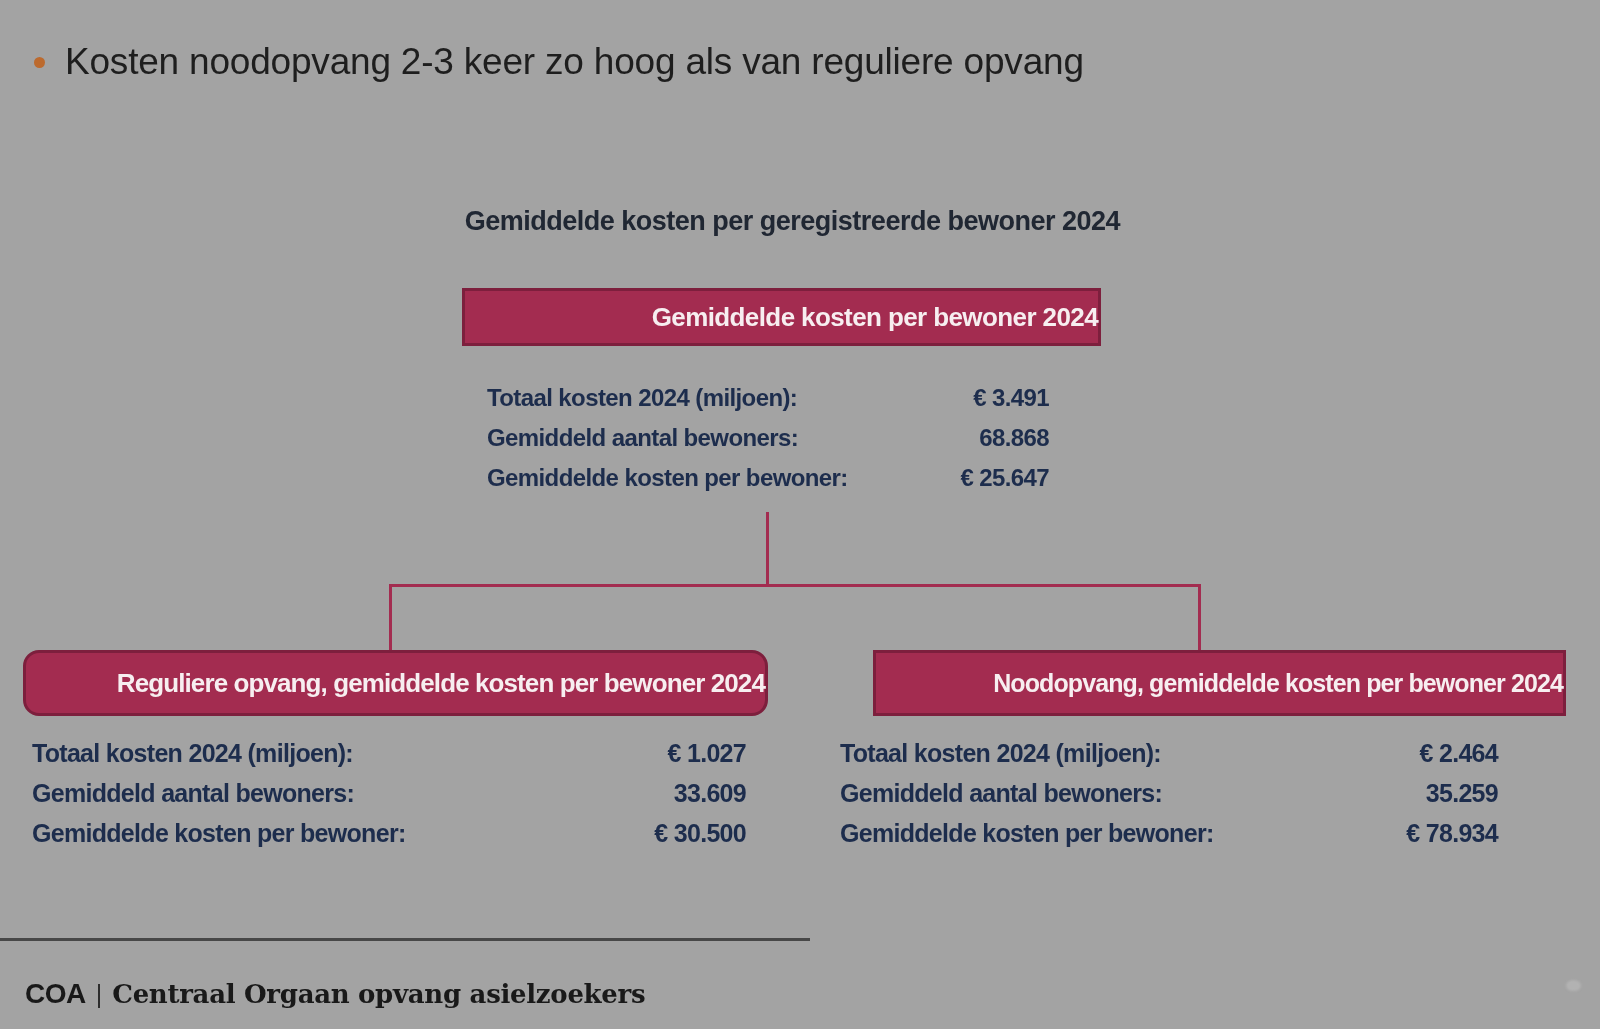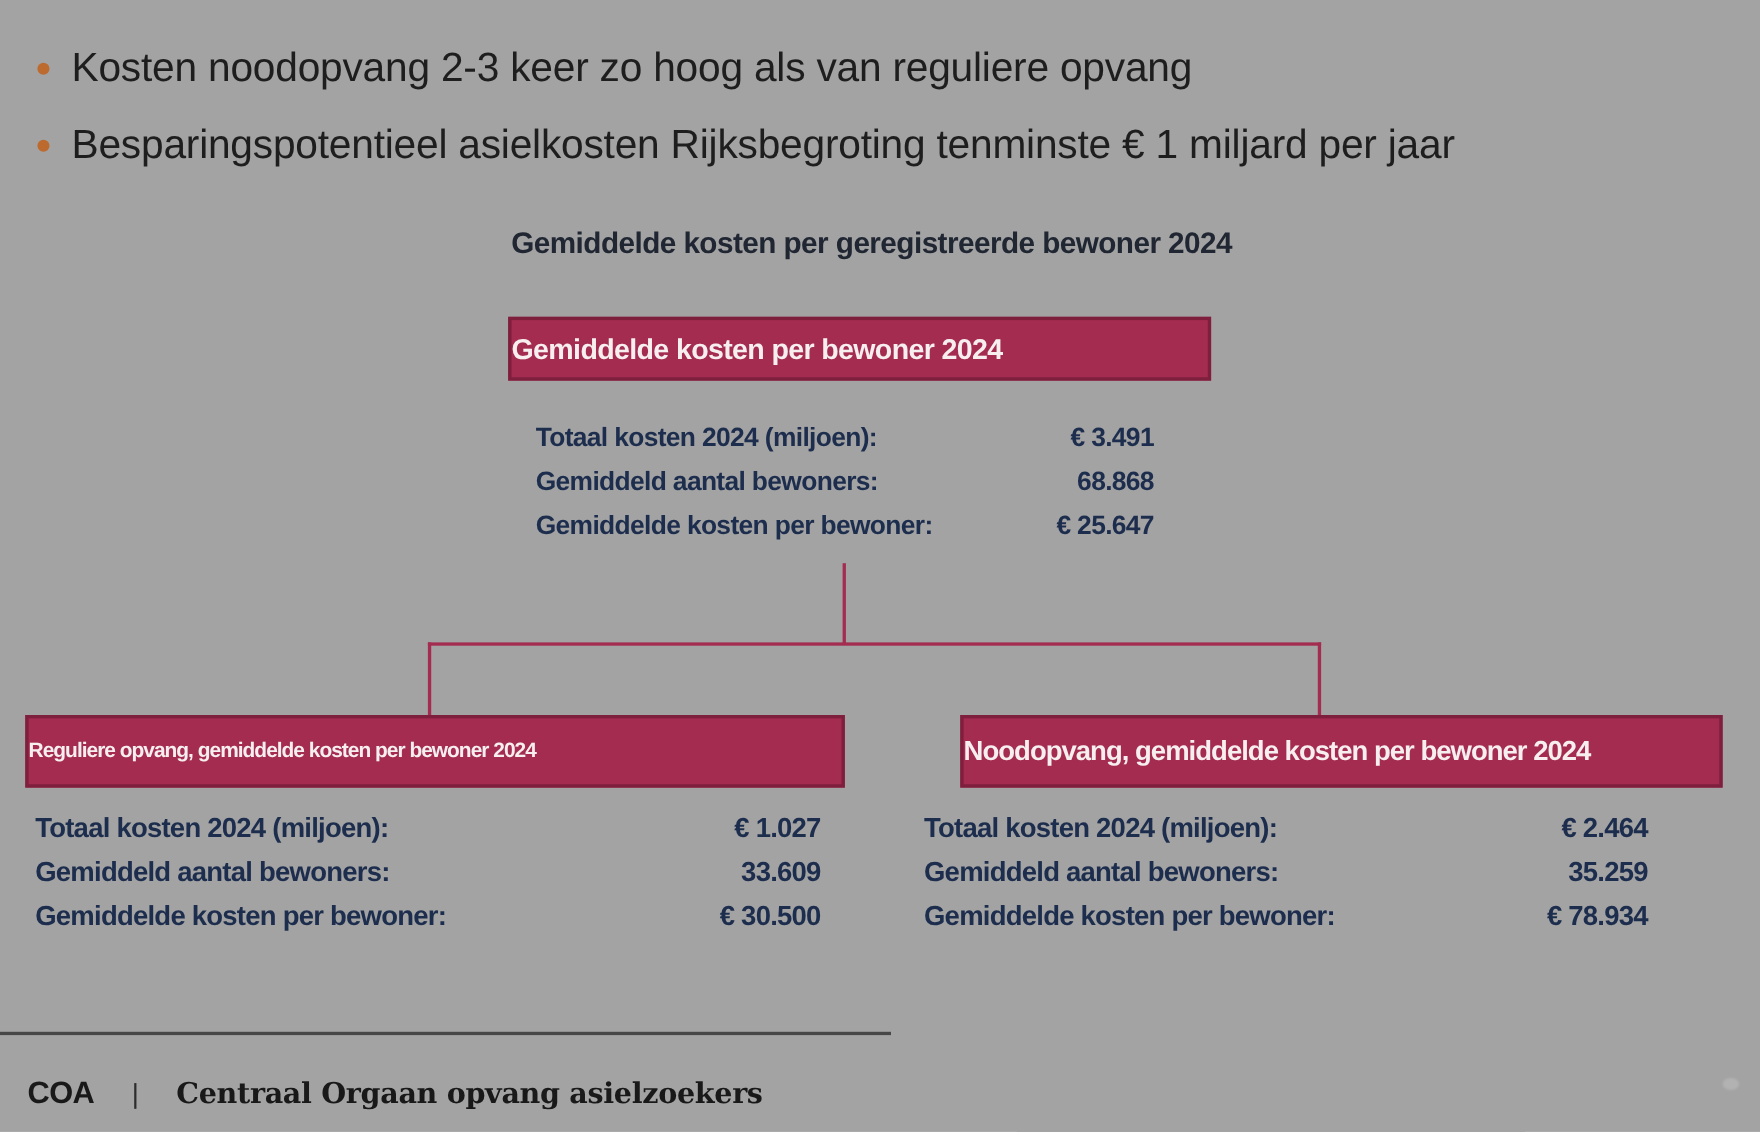--- a/index.html
+++ b/index.html
@@ -25,25 +25,25 @@
   .diagram-title {
     position:absolute; left:420px; top:206px; width:700px;
     text-align:right; font-size:27px; font-weight:bold;
     color:#202733; letter-spacing:-0.5px; white-space:nowrap;
   }
   
   .banner {
     position:absolute; box-sizing:border-box;
     background:var(--banner_fill,#a32c50);
     border:3px solid var(--banner_border,#7d1f3d);
-    display:flex; align-items:center; justify-content:flex-start;
+    display:flex; align-items:center; justify-content:flex-end;
     color:#f7eef0; font-weight:bold; white-space:nowrap;
   }
   .banner-root  { left:462px; top:288px; width:639px; height:58px; font-size:26px; letter-spacing:-0.6px; }
-  .banner-left  { left:23px;  top:650px; width:745px; height:66px; font-size:19px; letter-spacing:-0.9px; }
+  .banner-left  { left:23px;  top:650px; width:745px; height:66px; font-size:26px; letter-spacing:-0.9px;border-radius:16px; }
   .banner-right { left:873px; top:650px; width:693px; height:66px; font-size:25px; letter-spacing:-0.9px; }
   
   .stats { position:absolute; color:var(--stat_text,#1d2d4d); font-weight:bold; }
   .stats .stat-row {
     display:flex; justify-content:space-between; align-items:center;
     height:40px; white-space:nowrap;
   }
   .stats-root  { left:487px; top:378px; width:562px; font-size:24px; letter-spacing:-0.6px; }
   .stats-left  { left:32px;  top:733px; width:714px; font-size:25px; letter-spacing:-0.7px; }
   .stats-right { left:840px; top:733px; width:658px; font-size:25px; letter-spacing:-0.7px; }
@@ -53,21 +53,21 @@
   .conn-h        { left:389px;  top:584px; width:812px; height:3px;  }
   .conn-left-v   { left:389px;  top:584px; width:3px;   height:68px; }
   .conn-right-v  { left:1198px; top:584px; width:3px;   height:68px; }
   
   .footer-rule {
     position:absolute; left:0; top:938px; width:810px; height:3px;
     background:var(--footer_rule,#474747);
   }
   .footer {
     position:absolute; left:25px; top:978px;
-    display:flex; align-items:flex-end; color:#191919; white-space:nowrap;gap:24px;
+    display:flex; align-items:center; color:#191919; white-space:nowrap;
   }
   .footer .org-abbr { font-weight:bold; font-size:28px; letter-spacing:-0.5px; }
   .footer .sep { font-size:25px; margin:0 10px; color:#2d2d2d; font-weight:normal; }
   .footer .org-name {
     font-family:"DejaVu Serif", serif; font-weight:bold;
     font-size:26px; letter-spacing:-0.3px;
   }
   
   .scan-dot {
     position:absolute; left:1566px; top:980px; width:15px; height:11px;
@@ -75,24 +75,20 @@
   }
 </style>
 </head>
 <body>
 
 <div class="slide">
 
   <div class="bullet-row b1">
     <span class="bullet-dot"></span>
     <span class="bullet-text">Kosten noodopvang 2-3 keer zo hoog als van reguliere opvang</span>
-  </div>
-  <div class="bullet-row b2">
-    <span class="bullet-dot"></span>
-    <span class="bullet-text">Besparingspotentieel asielkosten Rijksbegroting tenminste € 1 miljard per jaar</span>
   </div>
 
   <div class="diagram-title">Gemiddelde kosten per geregistreerde bewoner 2024</div>
 
   <div class="banner banner-root">
     <span>Gemiddelde kosten per bewoner 2024</span>
   </div>
   <div class="stats stats-root">
     <div class="stat-row">
       <span class="lbl">Totaal kosten 2024 (miljoen):</span>

